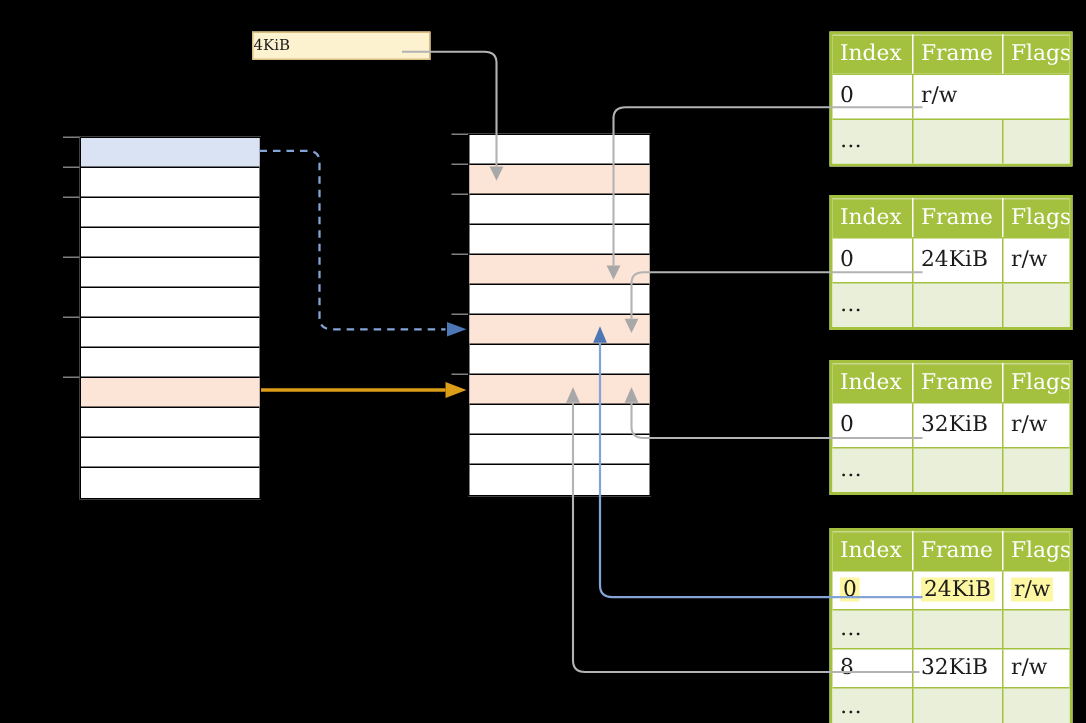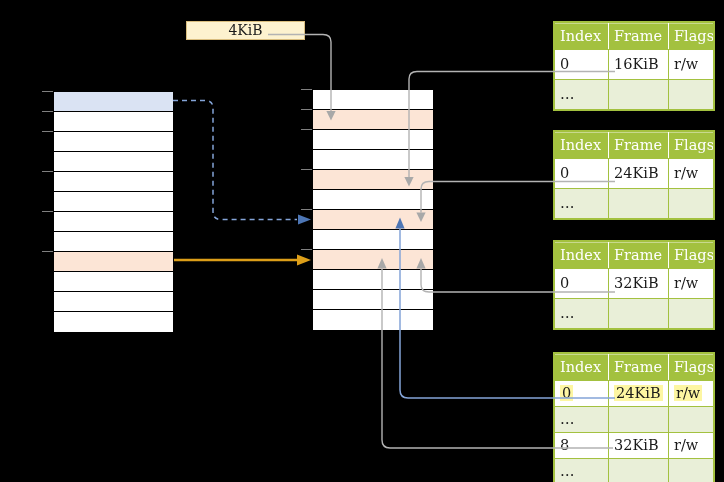--- a/index.html
+++ b/index.html
@@ -1,21 +1,21 @@
 <!DOCTYPE html>
 <html style="--bg: #000000; --row-blue: #dae3f3; --row-orange: #fce5d6; --table-border: #000000; --tick: #808080; --green: #a3c13f; --green-hi: #c8d98e; --green-light: #e9efd8; --header-text: #ffffff; --label-fill: #fdf2cf; --label-border: #d9bd7e; --gray-line: #b3b3b3; --gray-head: #a8a8a8; --blue-line: #84a4d8; --blue-head: #4d76b5; --orange-line: #dc9e19; --highlight: #fdf6a2;"><head>
 <meta charset="utf-8">
 <style>
   html,body{margin:0;padding:0;background:#000;}
   #stage{position:relative;width:724px;height:482px;background:var(--bg);overflow:hidden;
          font-family:"DejaVu Serif","Liberation Serif",serif;}
   
-  .pagesize{position:absolute;left:186px;top:21px;width:117px;height:17px;
+  .pagesize{position:absolute;left:168px;top:21px;width:117px;height:17px;
             background:var(--label-fill);border:1px solid var(--label-border);
-            text-align:center;line-height:17px;font-size:14px;color:#1a1a1a;}
+            line-height:17px;font-size:10px;color:#1a1a1a;}
   
   .memtable{position:absolute;background:#fff;border:1px solid var(--table-border);}
   .memrow{height:20px;box-sizing:border-box;border-bottom:1px solid var(--table-border);}
   .memrow:last-child{border-bottom:none;}
   .memrow.blue{background:var(--row-blue);}
   .memrow.orange{background:var(--row-orange);}
   .tickholder{position:absolute;left:0;top:0;width:0;height:0;}
   .tick{position:absolute;width:11px;height:1px;background:var(--tick);}
   
   .ftable{position:absolute;left:553px;width:158px;border:2px solid var(--green);
@@ -96,21 +96,20 @@
     </div>
 
   <div class="ftable" style="top:21px;">
     <div class="fhead">
       <div class="fcell c1">Index</div>
       <div class="fcell c2">Frame</div>
       <div class="fcell c3">Flags</div>
     </div>
     <div class="frow">
       <div class="fcell c1">0</div>
-      <div class="fcell c2">16KiB</div>
       <div class="fcell c3">r/w</div>
     </div>
     <div class="frow alt">
       <div class="fcell c1">…</div>
       <div class="fcell c2"></div>
       <div class="fcell c3"></div>
     </div>
   </div>
 
   <div class="ftable" style="top:130px;">

